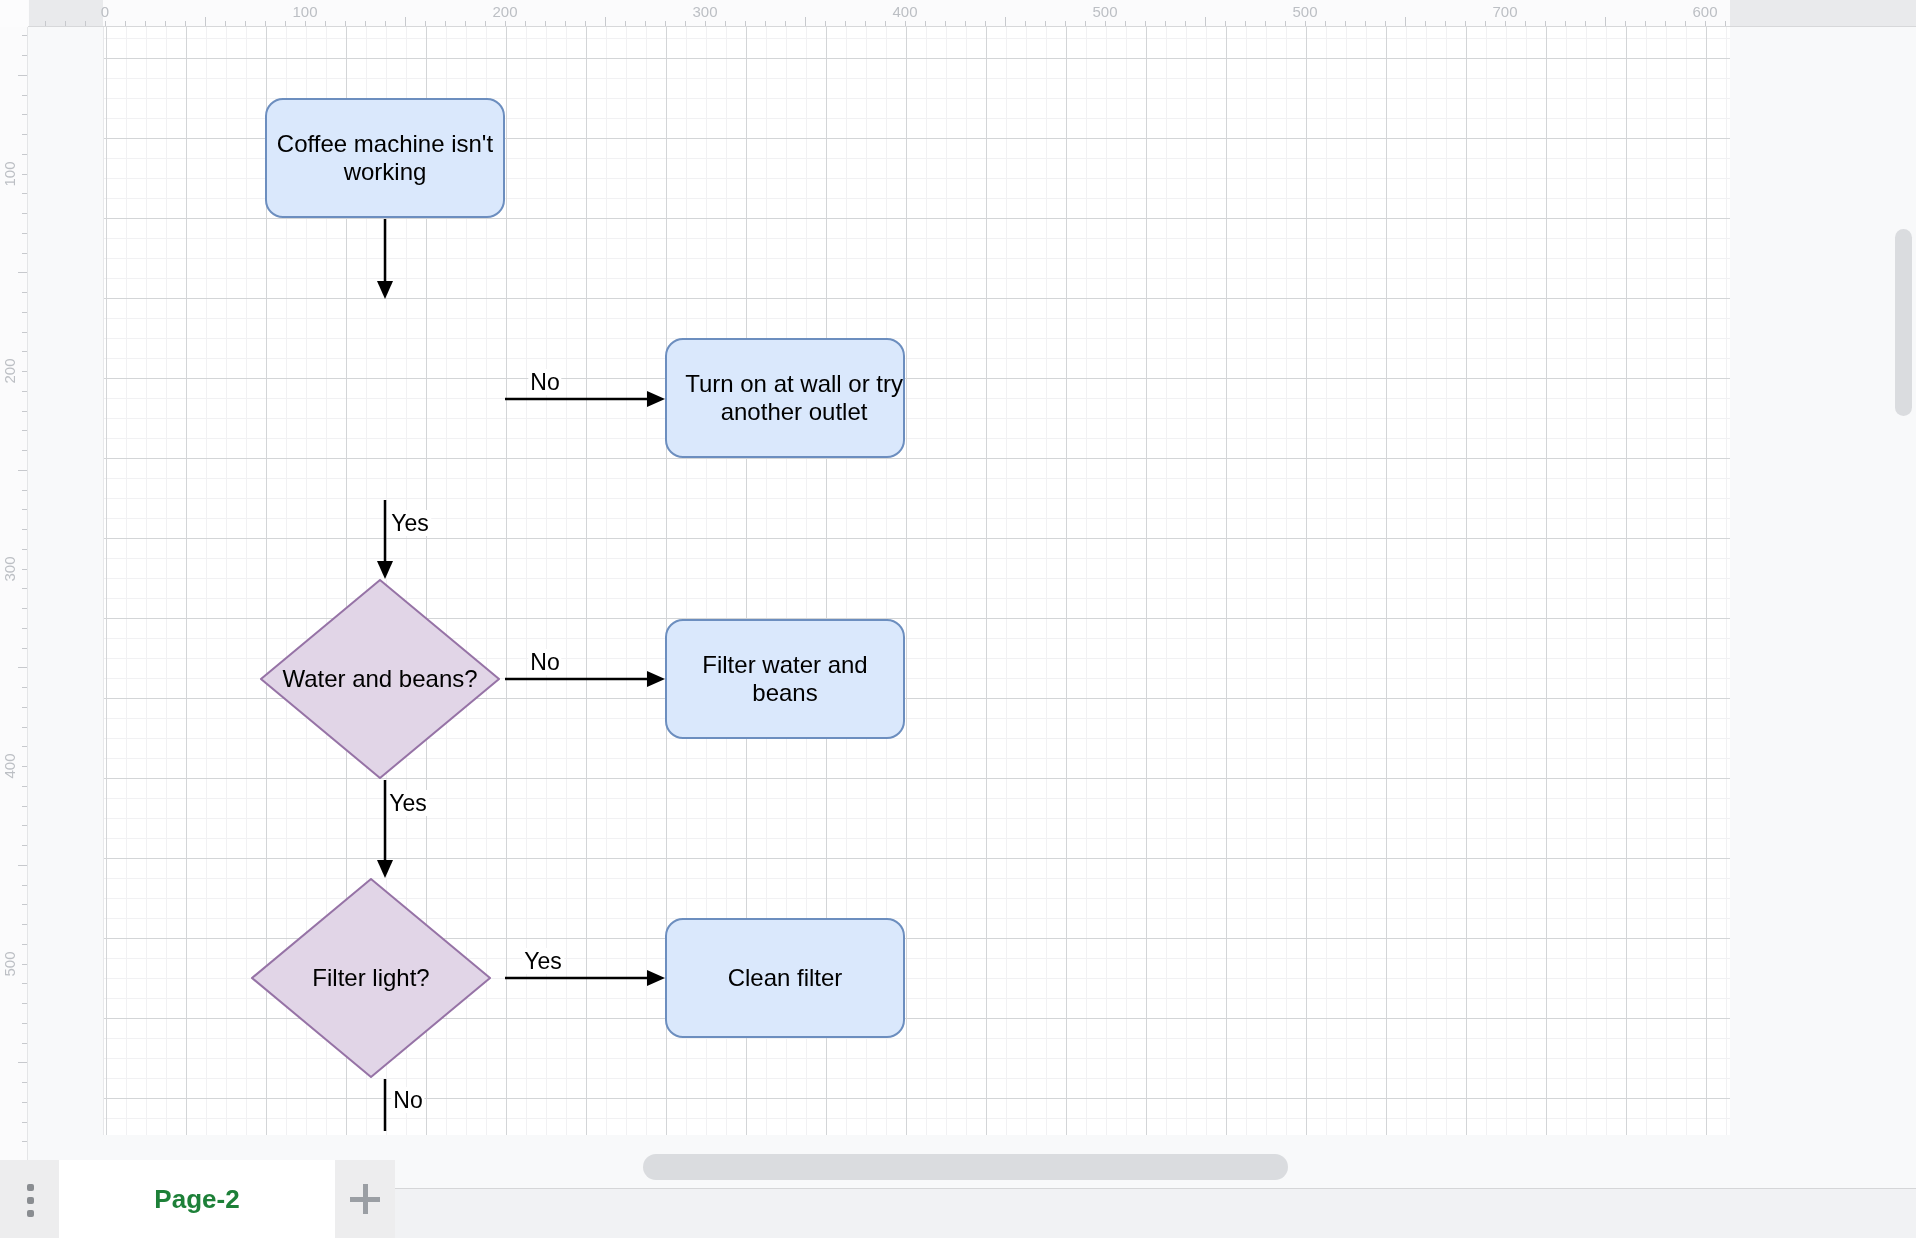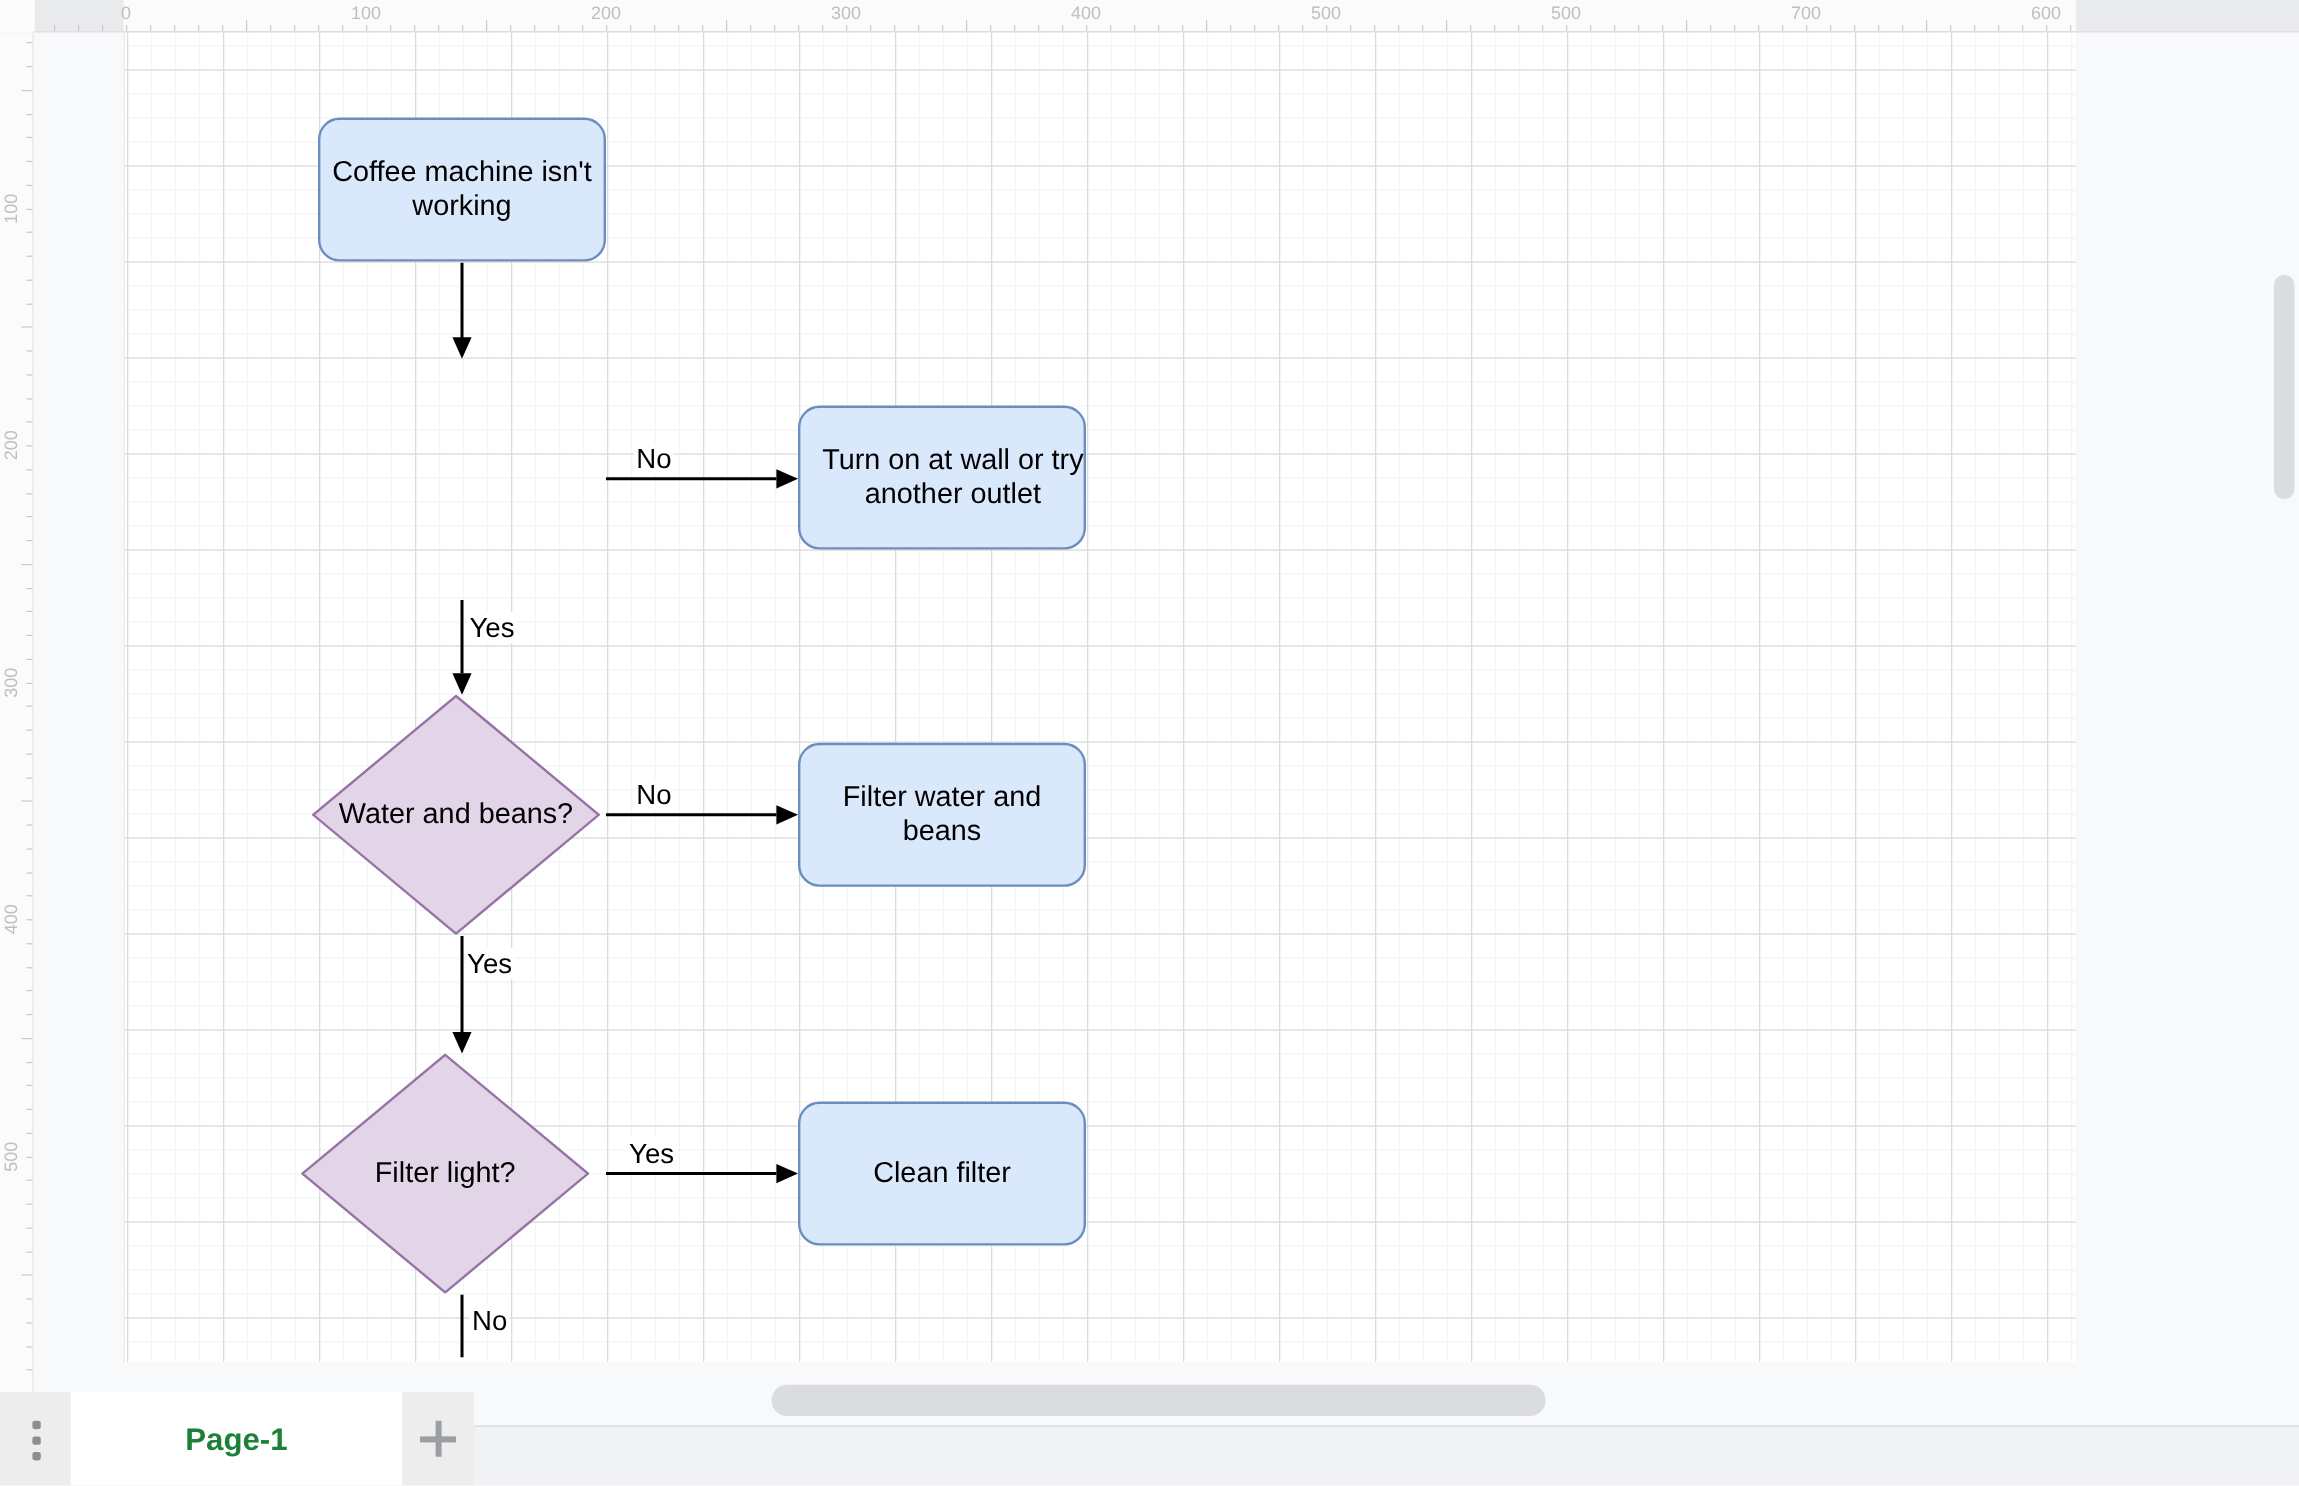--- a/index.html
+++ b/index.html
@@ -308,20 +308,20 @@
   <div class="vscroll-thumb"></div>
 
   <div class="bottombar"></div>
   <div class="tabs-cluster">
     <div class="pages-menu-btn">
       <i></i>
       <i></i>
       <i></i>
     </div>
     <div class="tab-active">
-      <span>Page-1</span>
+      <span>Page-2</span>
     </div>
     <div class="add-page-btn">
       <span class="plus-icon"></span>
     </div>
   </div>
 
 </div>
 
 </body></html>

